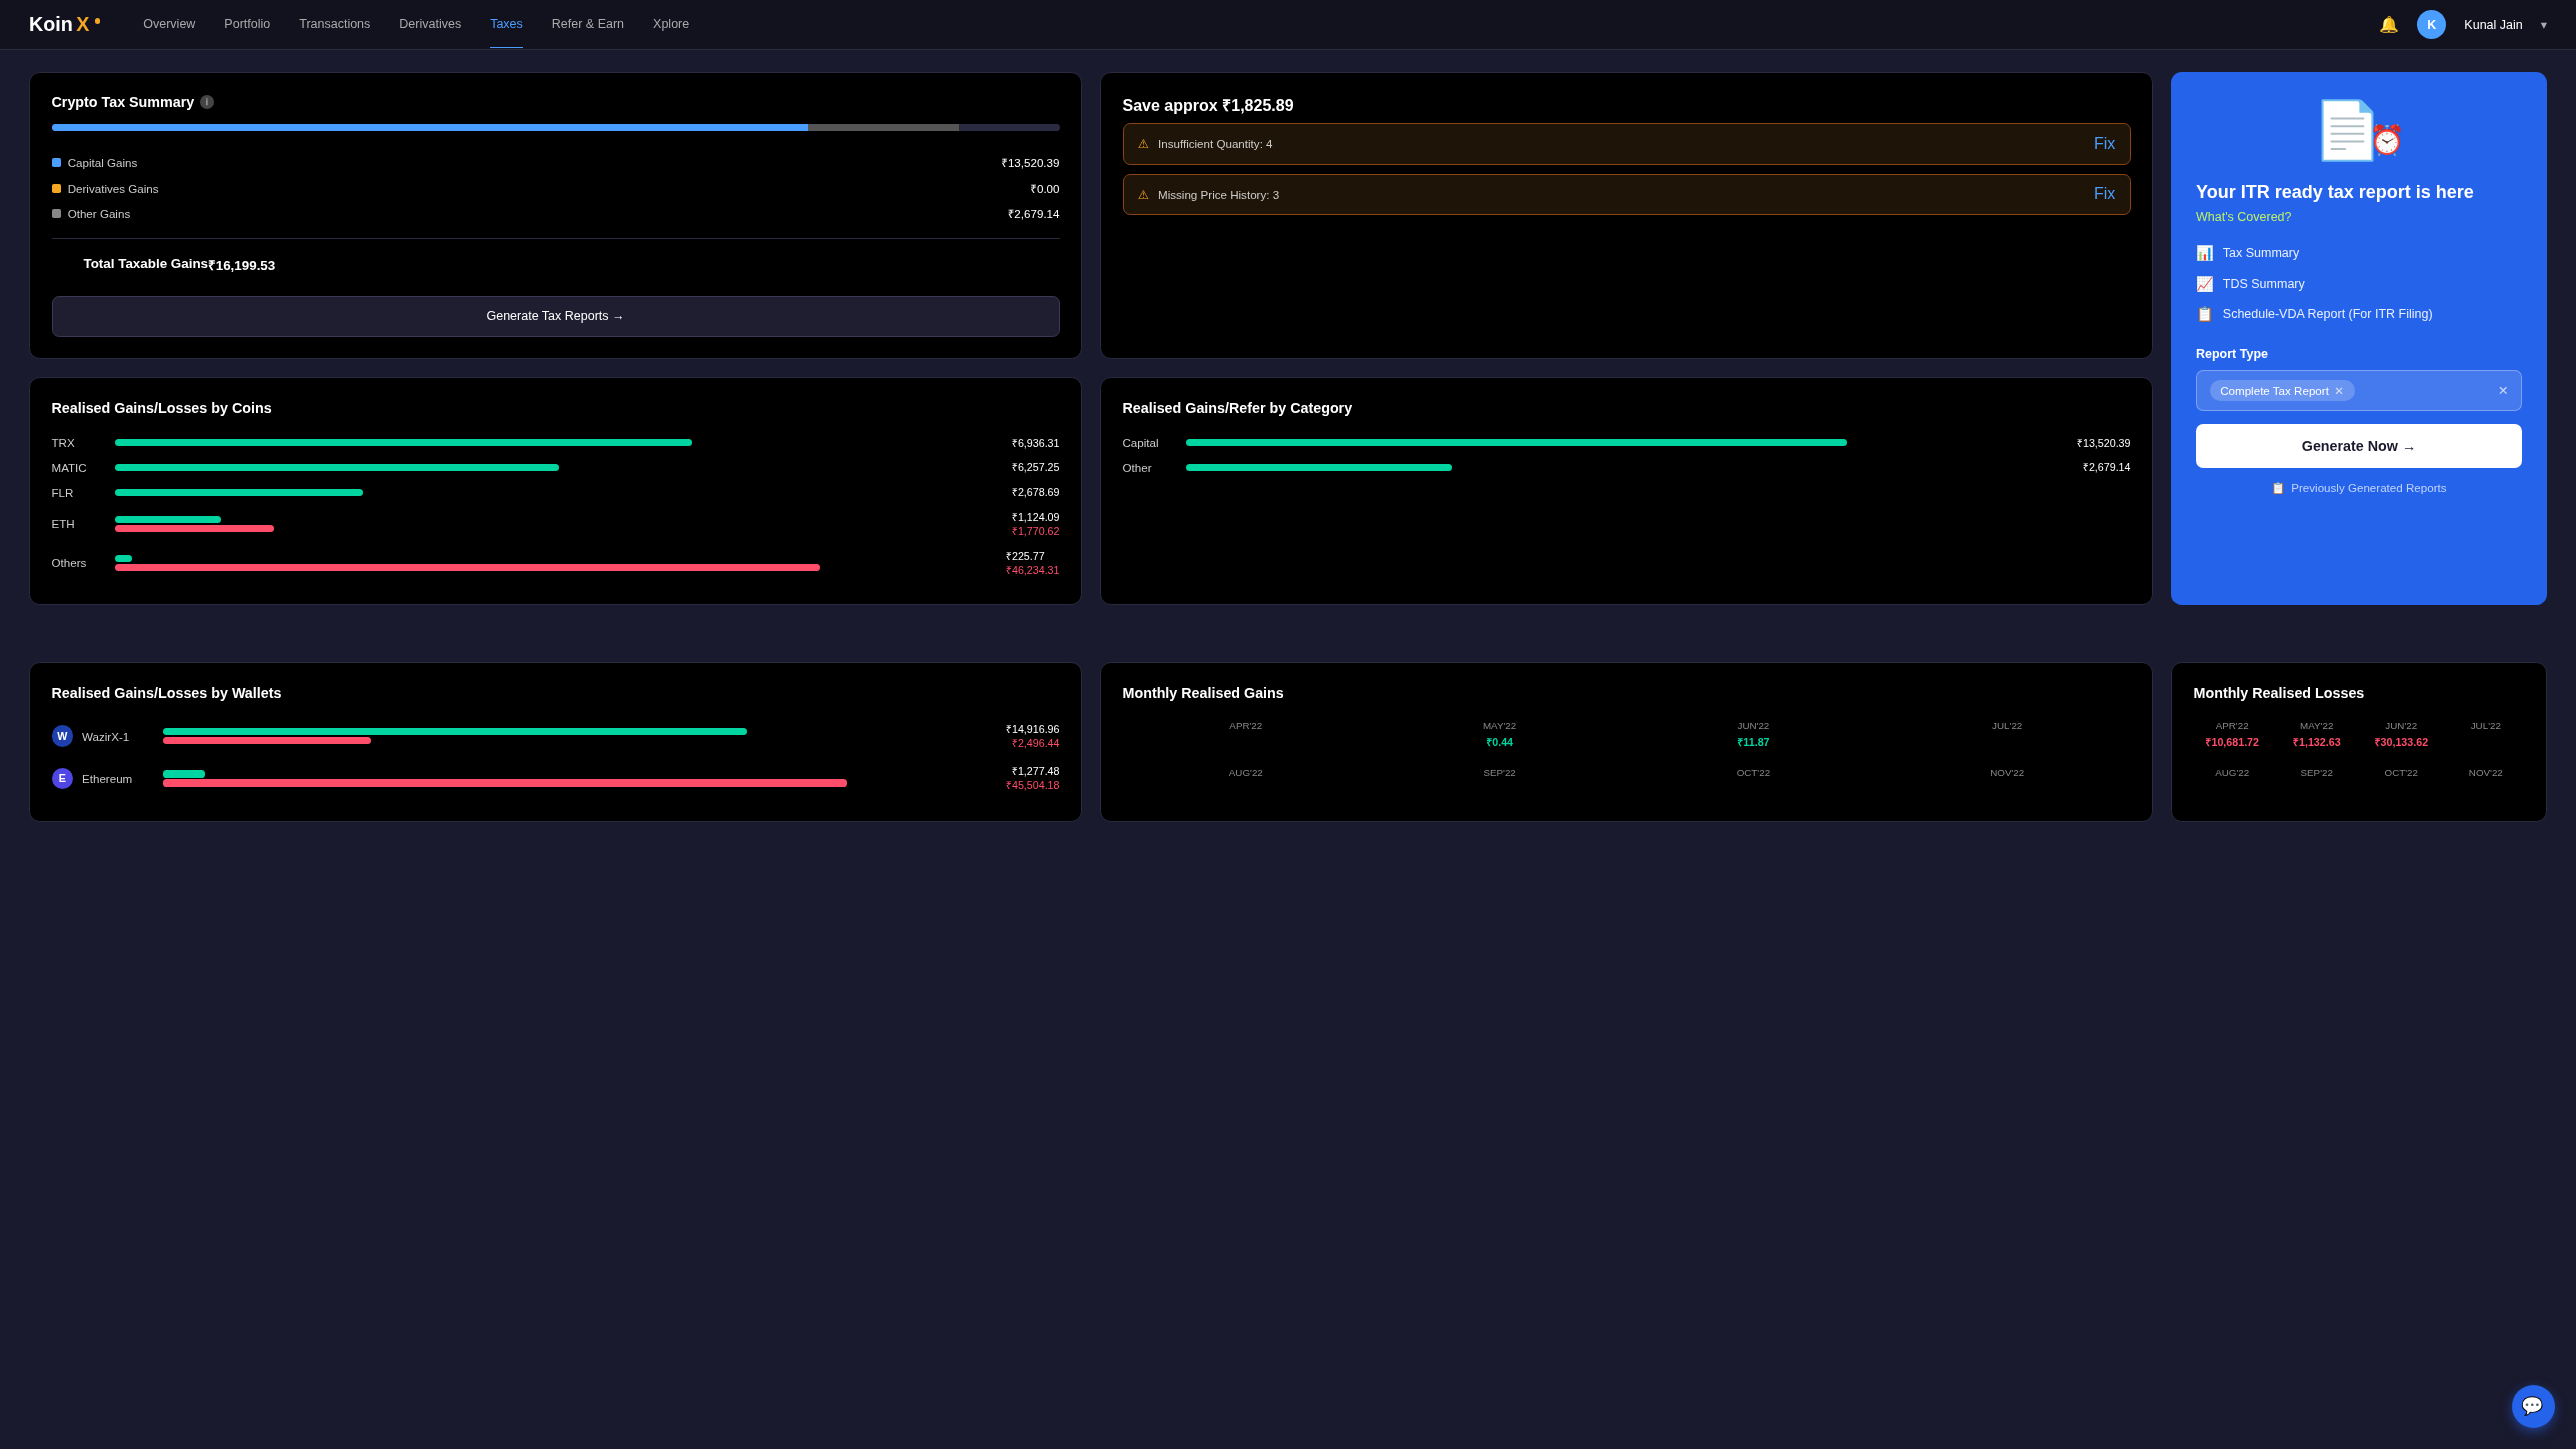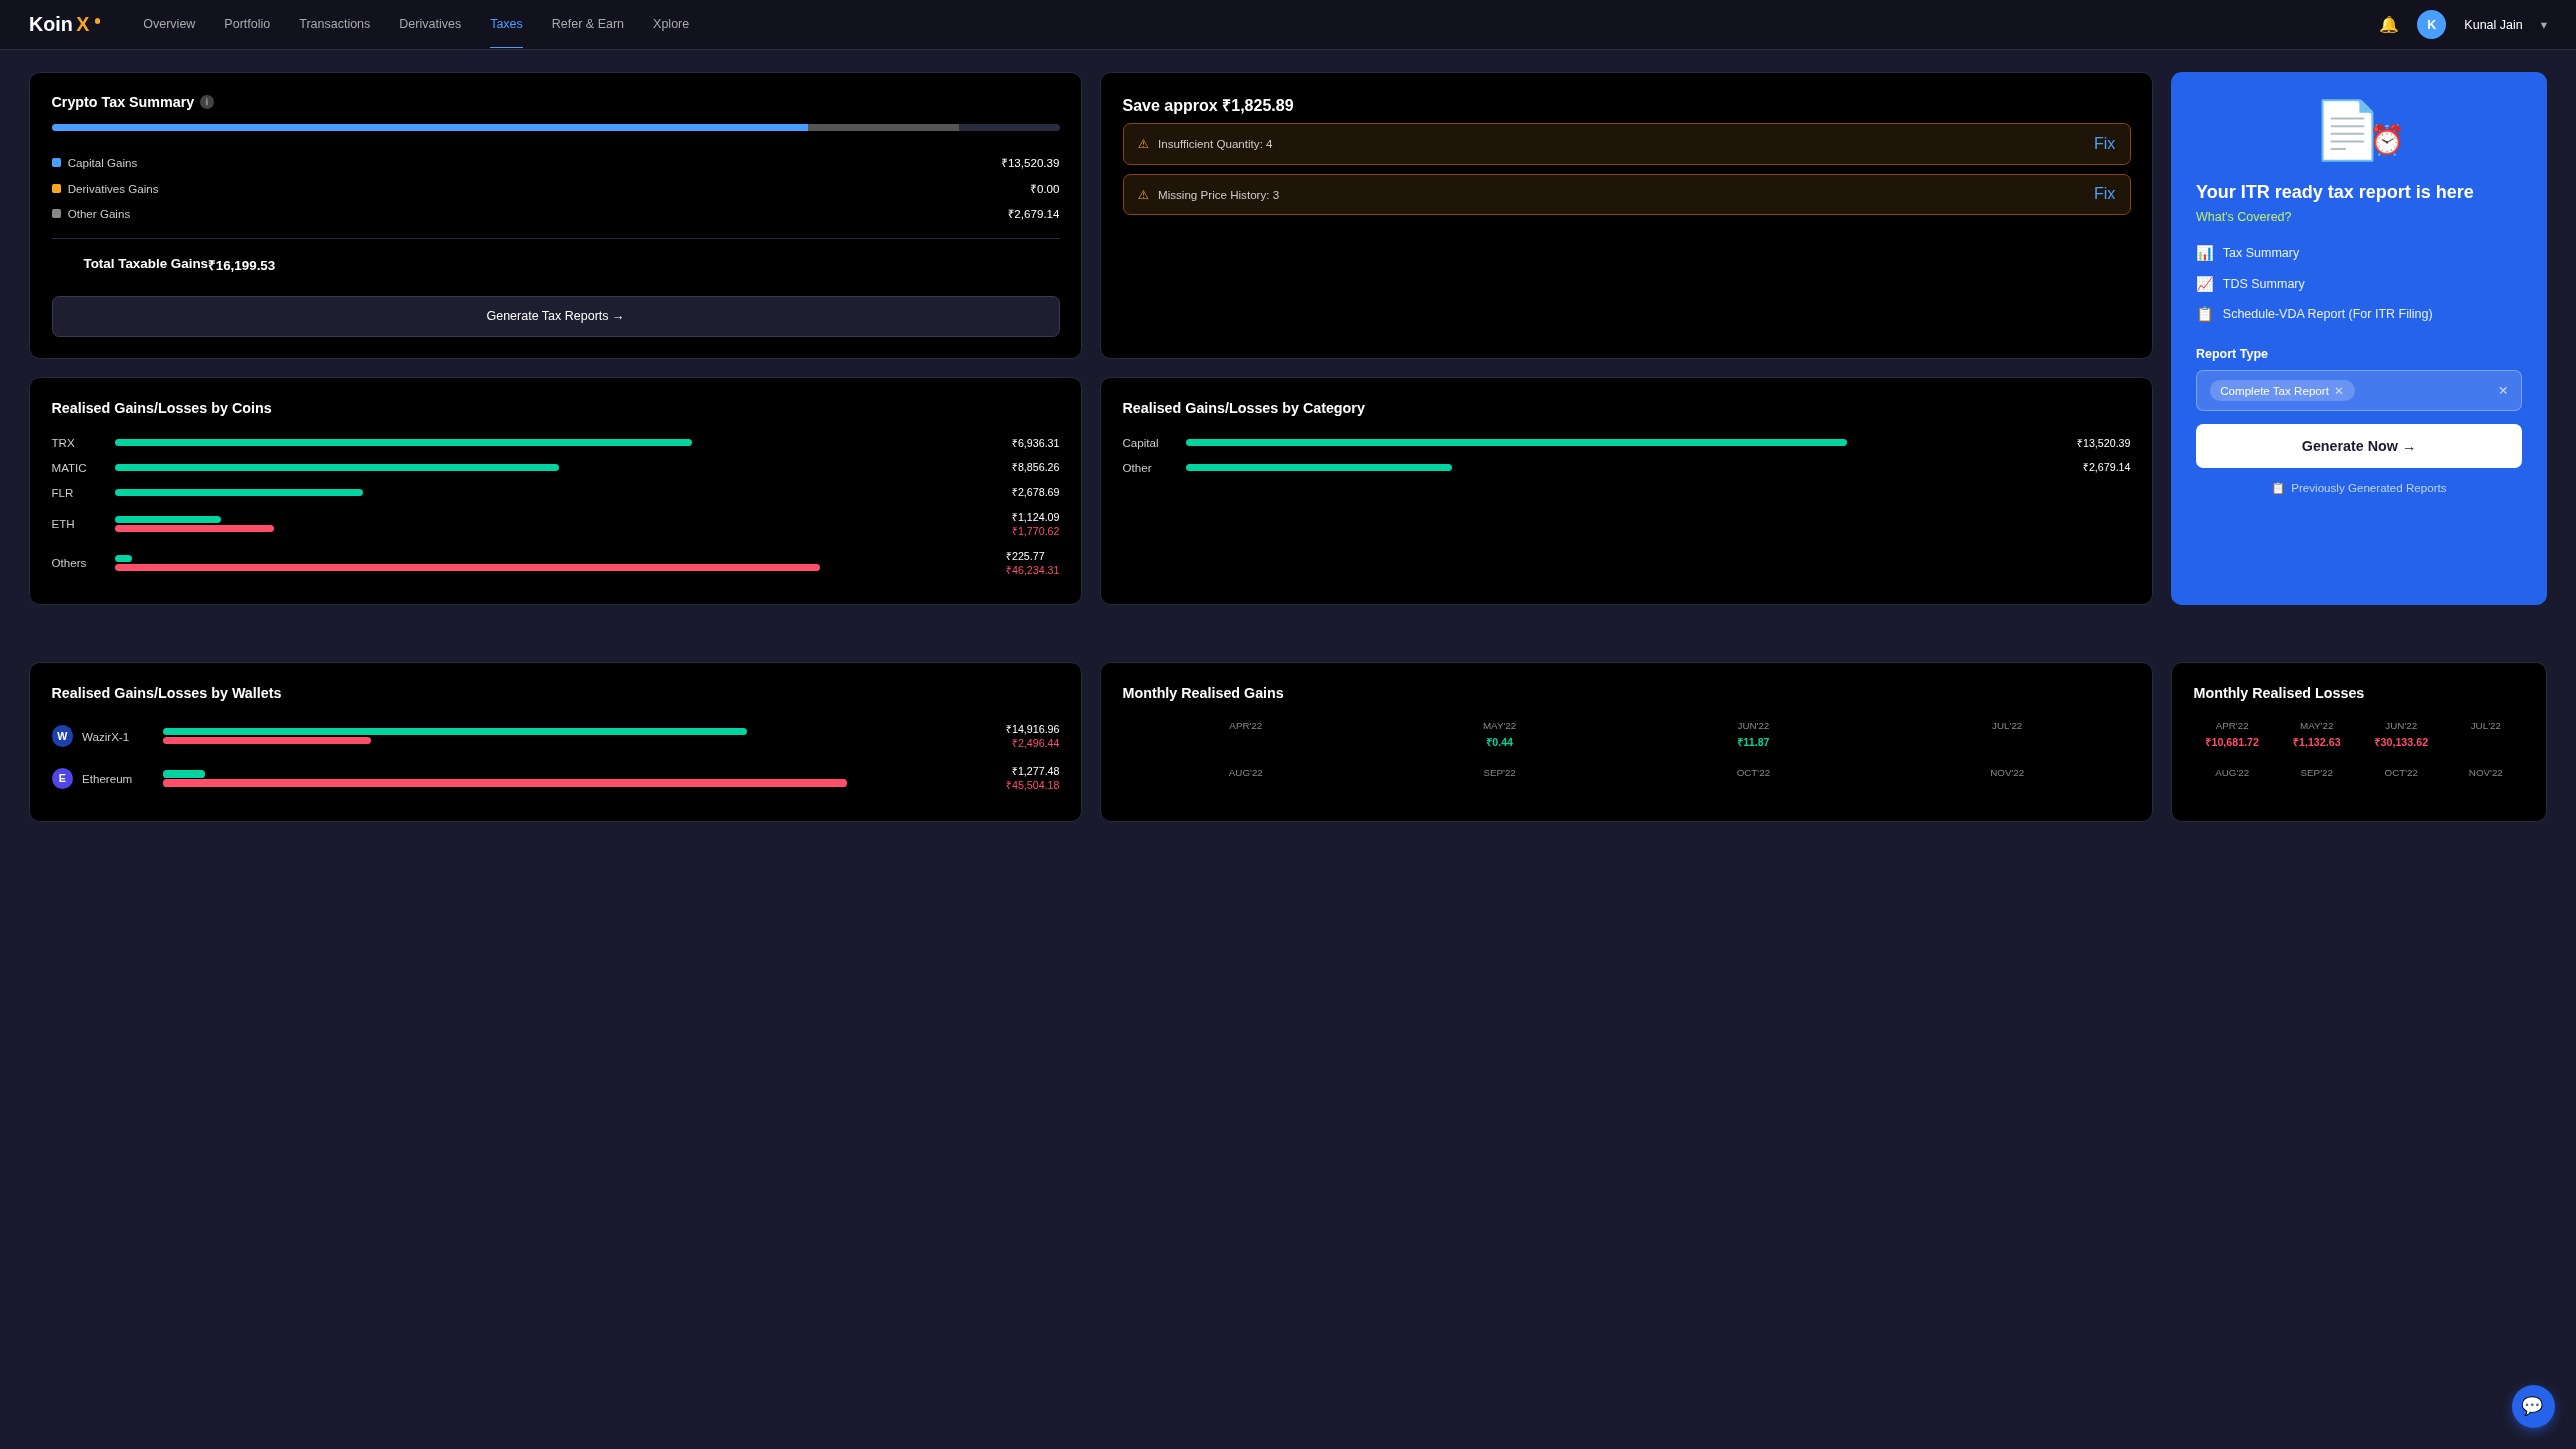--- a/index.html
+++ b/index.html
@@ -447,21 +447,21 @@
         <div class="bar-green" style="width:65%"></div>
       </div>
       <span class="coin-value">₹6,936.31</span>
     </div>
 
     <div class="coin-row">
       <span class="coin-label">MATIC</span>
       <div class="bar-container">
         <div class="bar-green" style="width:50%"></div>
       </div>
-      <span class="coin-value">₹8,856.26</span>
+      <span class="coin-value">₹6,257.25</span>
     </div>
 
     <div class="coin-row">
       <span class="coin-label">FLR</span>
       <div class="bar-container">
         <div class="bar-green" style="width:28%"></div>
       </div>
       <span class="coin-value">₹2,678.69</span>
     </div>
 
@@ -484,21 +484,21 @@
         <div class="bar-red" style="width:80%"></div>
       </div>
       <div>
         <div class="coin-value">₹225.77</div>
         <div class="coin-value-neg">₹46,234.31</div>
       </div>
     </div>
   </div>
 
   <div class="card gains-category-card">
-    <div class="card-title">Realised Gains/Losses by Category</div>
+    <div class="card-title">Realised Gains/Refer by Category</div>
     <div class="coin-row">
       <span class="coin-label">Capital</span>
       <div class="bar-container">
         <div class="bar-green" style="width:75%"></div>
       </div>
       <span class="coin-value">₹13,520.39</span>
     </div>
     <div class="coin-row">
       <span class="coin-label">Other</span>
       <div class="bar-container">

